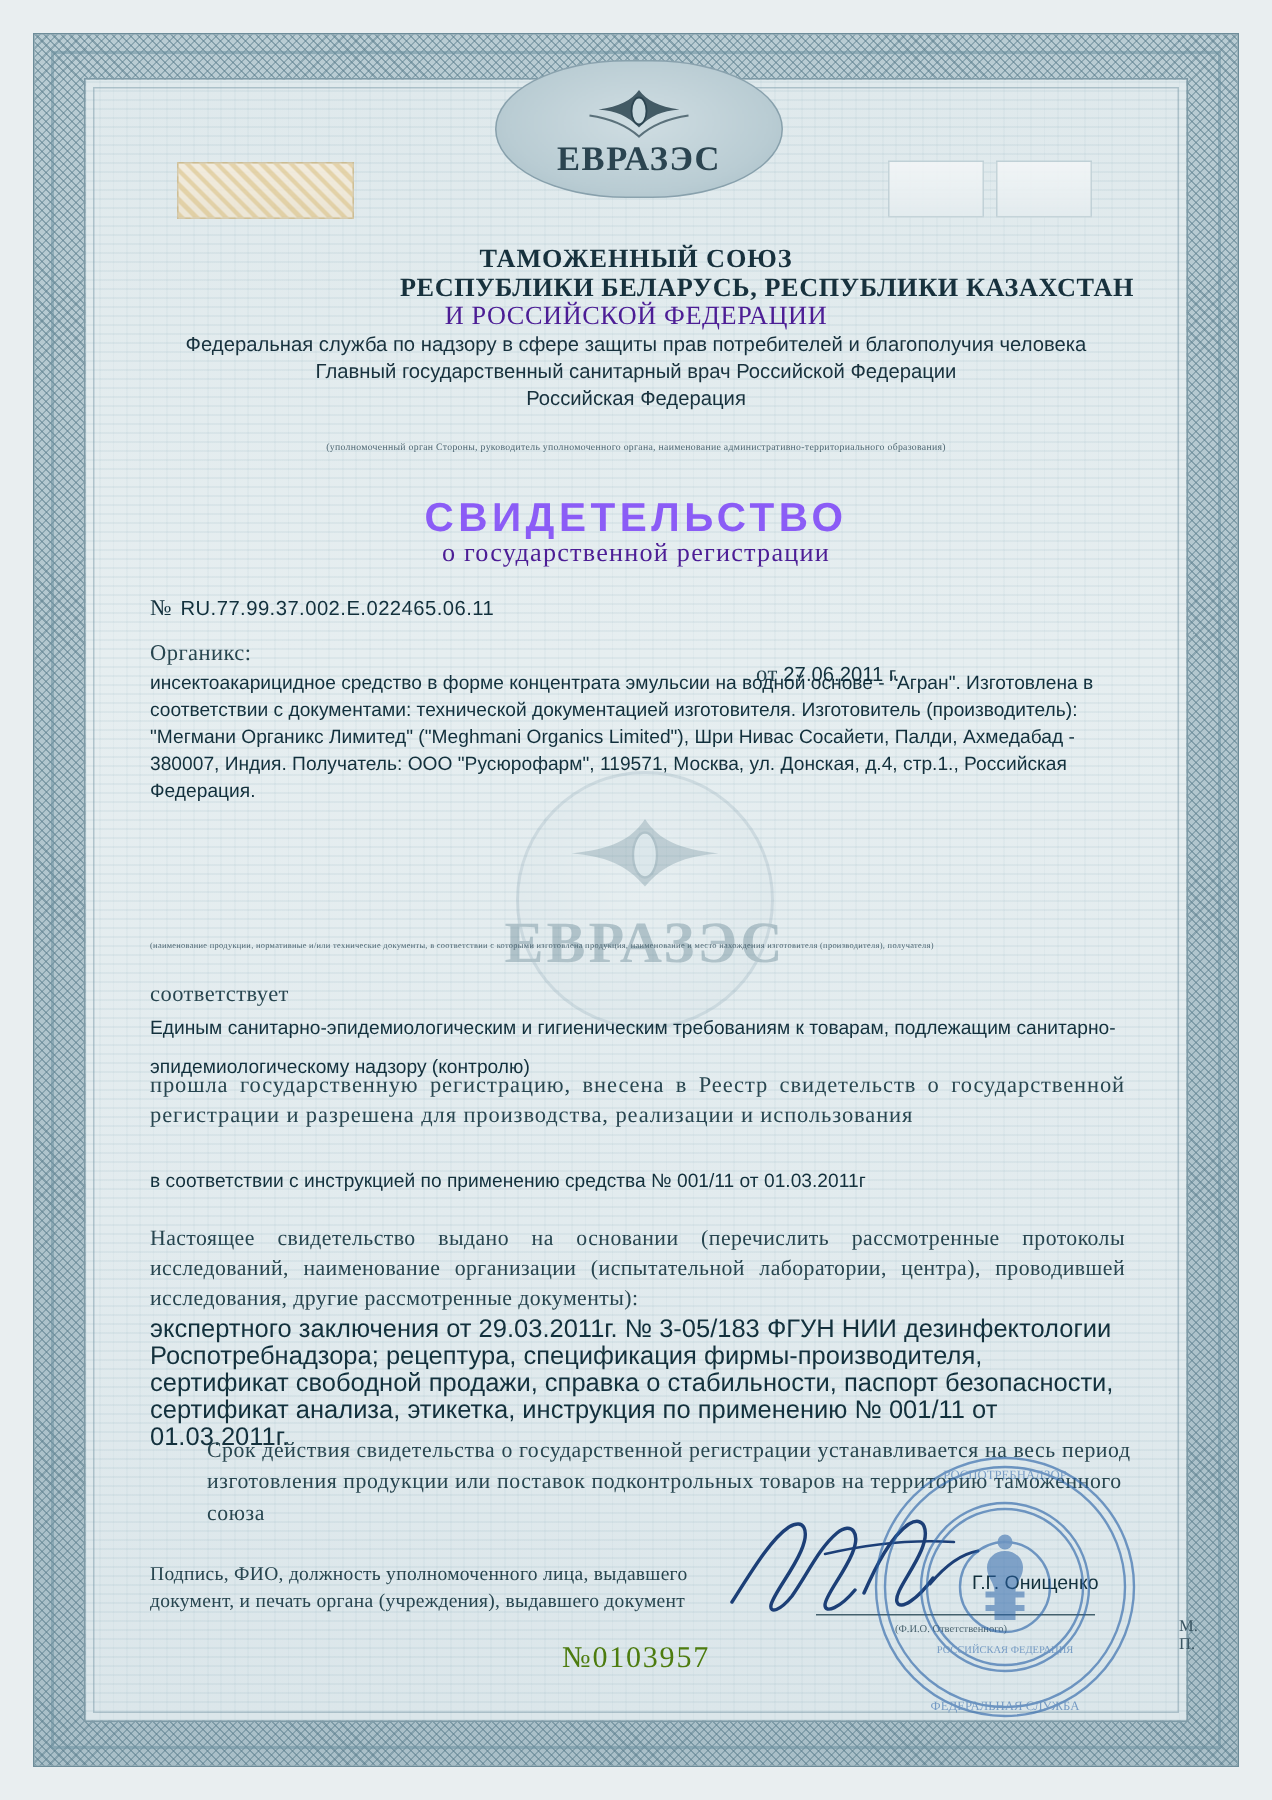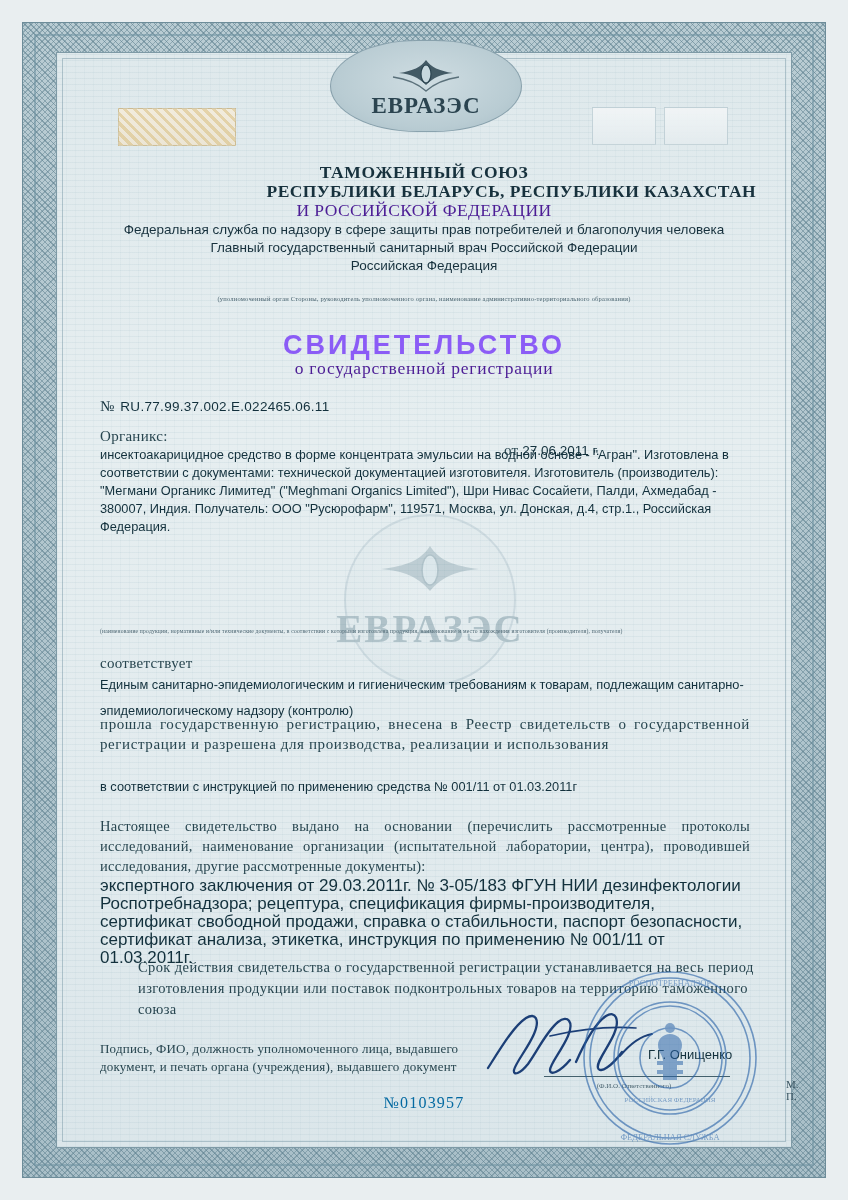--- a/index.html
+++ b/index.html
@@ -359,23 +359,23 @@
     position: absolute;
     left: 452px; top: 1076px;
     width: 186px; height: 1px;
     background: #43606c;
   }
 
   .t-serial {
     position: absolute; left: 0; width: 664px; top: 1094px;
     text-align: center;
     font-family: "Liberation Serif", serif;
-    font-size: 16px;
+    font-size: 20px;
     letter-spacing: 1.2px;
-    color: #0369a1;
+    color: #4d7c0f;
   }
 
   
   .signature {
     position: absolute;
     left: 480px; top: 1006px;
     width: 190px; height: 76px;
     pointer-events: none;
   }
 

